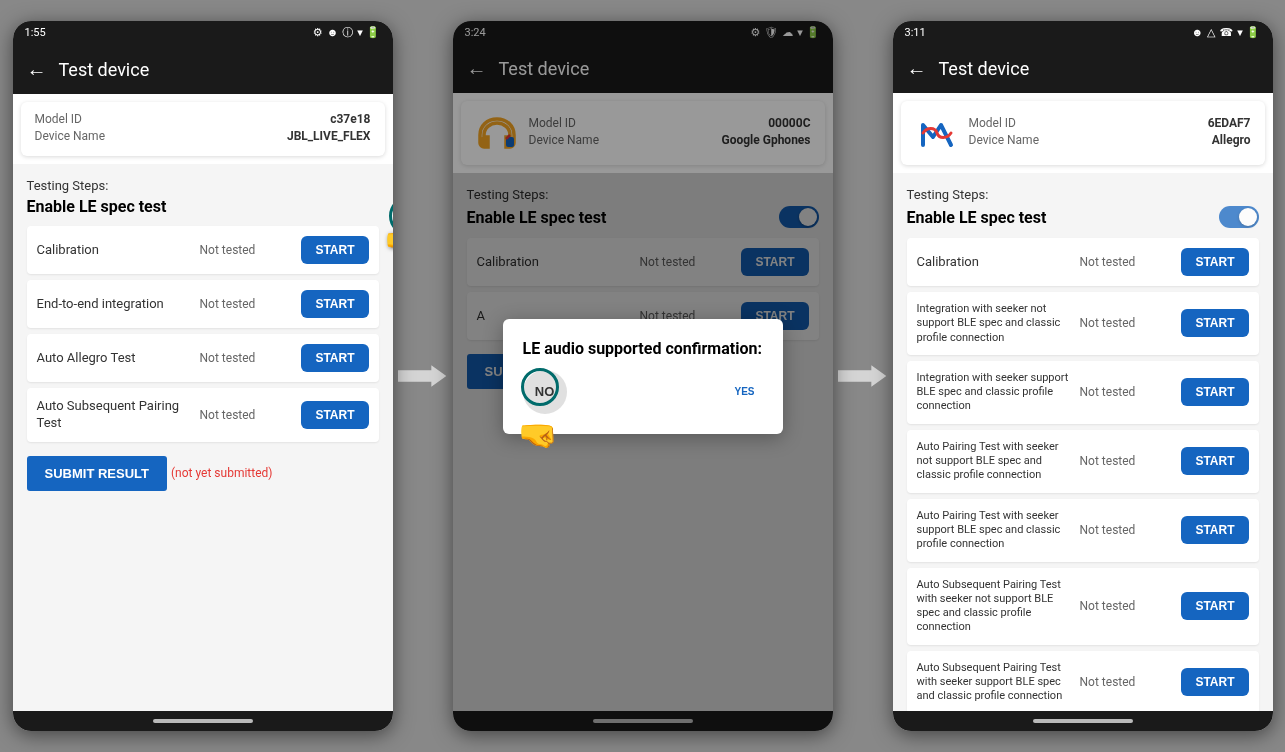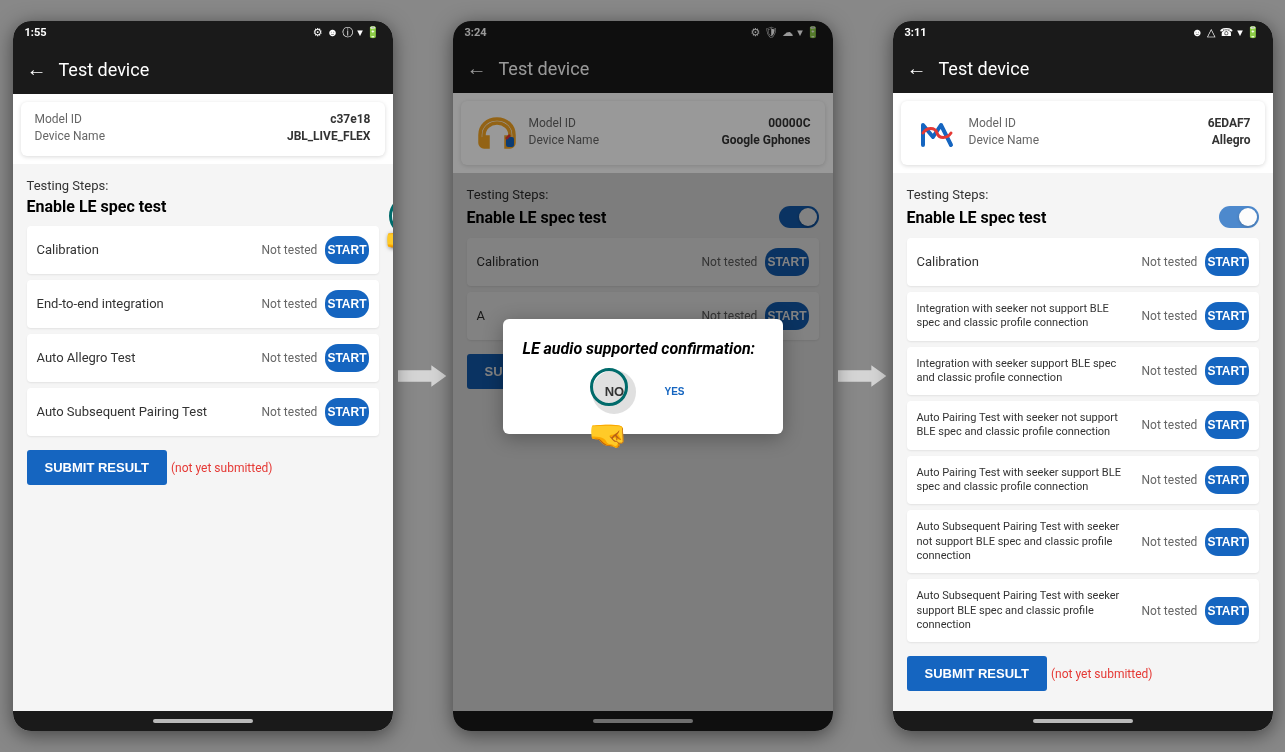--- a/index.html
+++ b/index.html
@@ -42,21 +42,21 @@
     .status-bar {
       background: #1a1a1a;
       color: #fff;
       font-size: 11px;
       padding: 4px 12px;
       display: flex;
       justify-content: space-between;
       align-items: center;
       min-height: 22px;
     }
-    .status-bar-left { font-weight: bold; }
+    .status-bar-left { font-weight: normal; }
     .status-bar-right { display: flex; gap: 4px; align-items: center; }
 
     
     .app-bar {
       background: #1a1a1a;
       color: #fff;
       display: flex;
       align-items: center;
       padding: 10px 14px;
       min-height: 50px;
@@ -150,27 +150,28 @@
     .test-row-status {
       font-size: 12px;
       color: #666;
       margin: 0 8px;
       white-space: nowrap;
     }
     .btn-start {
       background: #1565C0;
       color: #fff;
       border: none;
-      padding: 7px 2px;
+      padding: 7px 14px;
       font-size: 12px;
       font-weight: bold;
-      border-radius: 13px;
+      border-radius: 6px;
       cursor: pointer;
       white-space: nowrap;
       flex-shrink: 0;
+      margin-left: 38px;
     }
     .btn-submit {
       background: #1565C0;
       color: #fff;
       border: none;
       padding: 10px 18px;
       font-size: 13px;
       font-weight: bold;
       border-radius: 3px;
       cursor: pointer;
@@ -215,30 +216,29 @@
       border-radius: 6px;
       padding: 20px;
       width: 280px;
       box-shadow: 0 4px 20px rgba(0,0,0,0.3);
     }
     .dialog-title {
       font-size: 16px;
       font-weight: bold;
       color: #000;
       margin-bottom: 12px;
-      font-style: italic;
     }
     .dialog-body {
       font-size: 14px;
       color: #333;
       margin-bottom: 16px;
     }
     .dialog-buttons {
       display: flex;
-      justify-content: center;
+      justify-content: space-between;
       gap: 20px;
     }
     .btn-no {
       background: #e0e0e0;
       color: #333;
       border: none;
       border-radius: 50%;
       width: 44px;
       height: 44px;
       font-size: 13px;

